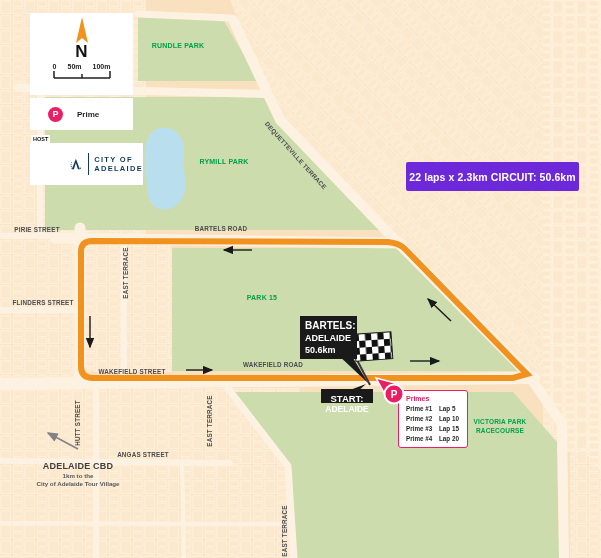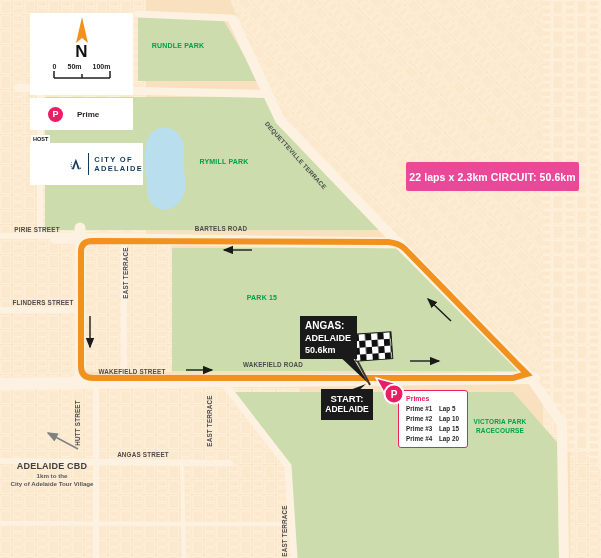--- a/index.html
+++ b/index.html
@@ -12,37 +12,37 @@
   .north-n{font-size:17px;font-weight:900;color:#111;line-height:14px;letter-spacing:0;}
   .scale-labels{display:flex;justify-content:space-between;width:58px;font-size:7px;font-weight:700;color:#222;margin-top:4px;}
   .lg2{left:30px;top:98px;width:103px;height:32px;display:flex;align-items:center;padding-left:18px;}
   .prime-dot{width:15px;height:15px;border-radius:50%;background:#EC1E63;color:#fff;font-size:9px;font-weight:700;display:flex;align-items:center;justify-content:center;}
   .prime-lbl{font-size:8px;font-weight:700;color:#231F20;margin-left:14px;}
   .host-lbl{left:31px;top:135px;font-size:5.5px;font-weight:700;color:#111;background:#fff;padding:1px 2px;}
   .lg3{left:30px;top:143px;width:113px;height:42px;display:flex;align-items:center;justify-content:center;gap:6px;padding-left:40px;}
   .logo-div{width:1px;height:22px;background:#12395F;}
   .logo-txt{font-size:7.5px;font-weight:700;color:#12395F;letter-spacing:1.3px;line-height:9px;}
   
-  .banner{left:406px;top:162px;width:173px;height:29px;background:#ec4899;border-radius:2px;color:#fff;
+  .banner{left:406px;top:162px;width:173px;height:29px;background:#6d28d9;border-radius:2px;color:#fff;
           font-size:10.5px;font-weight:700;display:flex;align-items:center;justify-content:center;letter-spacing:.1px;}
   
   .blackbox{background:#1A1A1A;color:#fff;}
   .finish-box{left:300px;top:316px;width:57px;height:43px;padding:4px 0 0 5px;}
   .finish-box .l1{font-size:10px;font-weight:800;line-height:12px;}
   .finish-box .l2,.finish-box .l3{font-size:9px;font-weight:700;line-height:12px;}
-  .start-box{left:321px;top:389px;width:52px;height:31px;text-align:center;padding-top:4px;}
+  .start-box{left:321px;top:389px;width:52px;height:14px;text-align:center;padding-top:4px;}
   .start-box .l1{font-size:9.5px;font-weight:800;line-height:11px;}
   .start-box .l2{font-size:8.5px;font-weight:700;line-height:11px;}
   
   .primes-box{left:398px;top:390px;width:70px;height:58px;background:#fff;border:1.5px solid #EC1E63;border-radius:3px;padding:4px 0 0 7px;}
   .primes-title{color:#EC1E63;font-size:7px;font-weight:800;margin-bottom:2px;}
   .prime-row{display:flex;font-size:6.3px;font-weight:700;color:#231F20;line-height:10px;}
   .prime-row .nm{width:33px;}
   
-  .cbd{left:0;top:461px;width:104px;text-align:center;}
+  .cbd{left:26px;top:461px;width:104px;text-align:center;}
   .cbd .t{font-size:9px;font-weight:800;color:#414042;letter-spacing:.2px;line-height:11px;}
   .cbd .s{font-size:6.2px;font-weight:700;color:#58595B;line-height:8px;}
   .pin-svg{left:374px;top:374px;}
 </style>
 </head>
 <body>
 
 <div class="map-wrap">
 
   <svg class="base" width="601" height="558" viewBox="0 0 601 558">
@@ -187,21 +187,21 @@
     <div class="logo-div"></div>
     <div class="logo-txt">
       <div>CITY OF</div>
       <div>ADELAIDE</div>
     </div>
   </div>
 
   <div class="overlay banner">22 laps x 2.3km CIRCUIT: 50.6km</div>
 
   <div class="overlay blackbox finish-box">
-    <div class="l1">ANGAS:</div>
+    <div class="l1">BARTELS:</div>
     <div class="l2">ADELAIDE</div>
     <div class="l3">50.6km</div>
   </div>
 
   <div class="overlay blackbox start-box">
     <div class="l1">START:</div>
     <div class="l2">ADELAIDE</div>
   </div>
 
   <div class="overlay primes-box">

